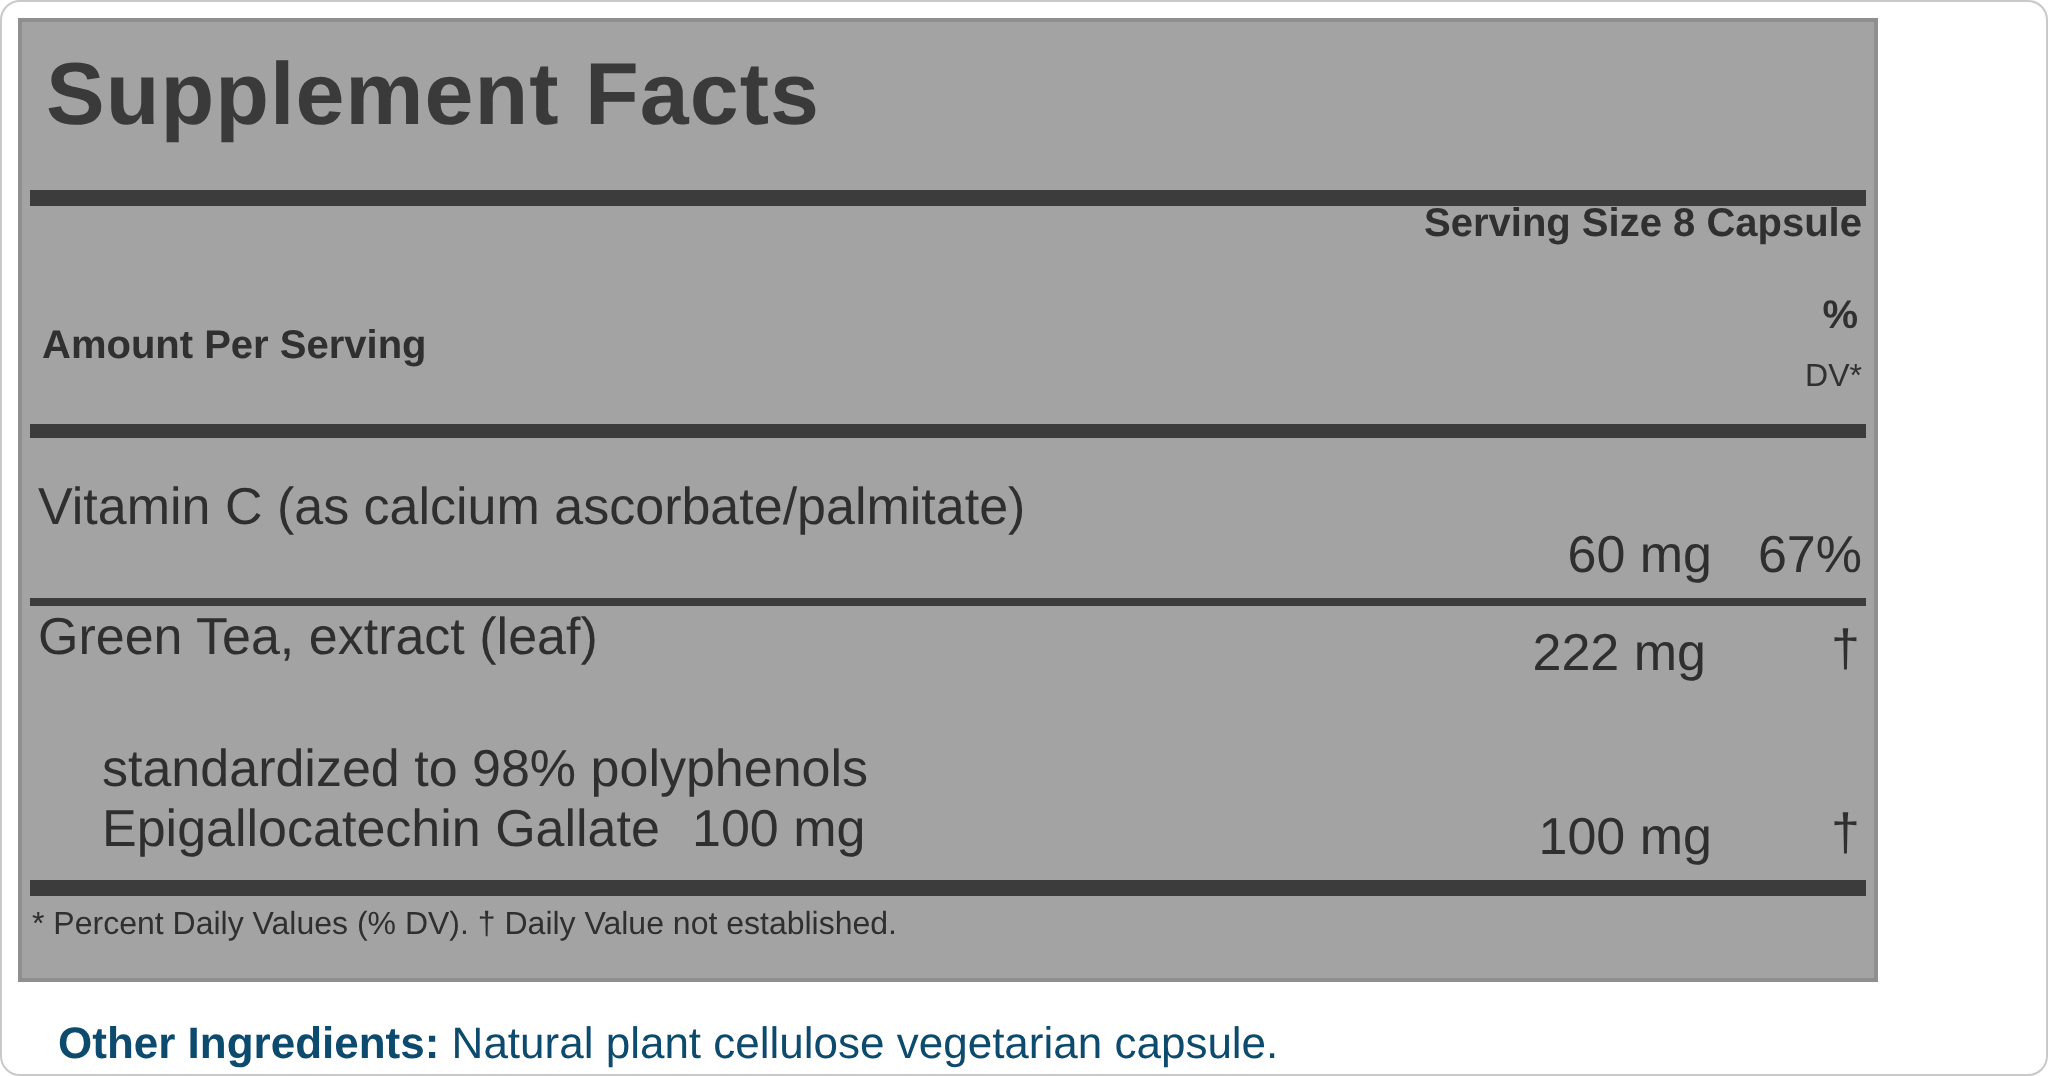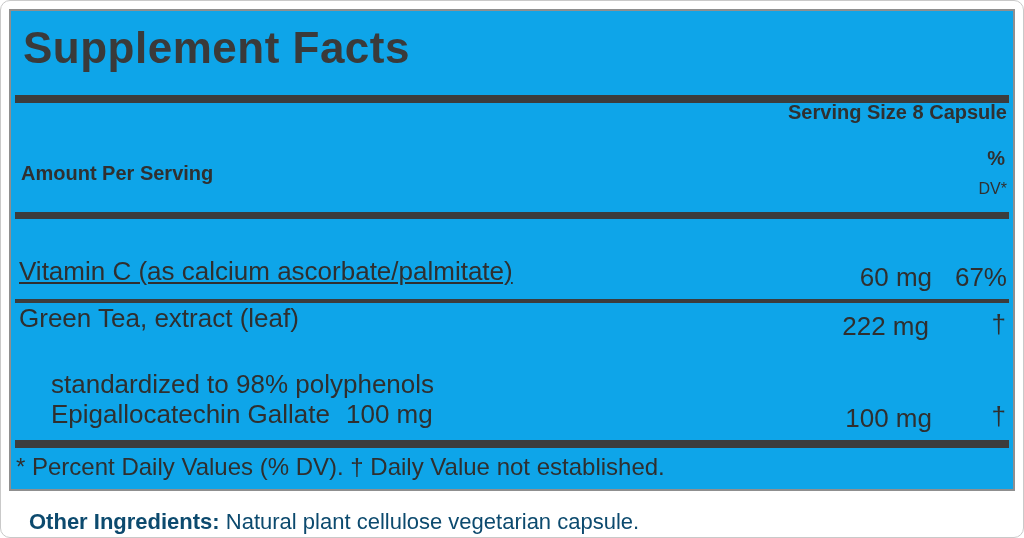--- a/index.html
+++ b/index.html
@@ -19,25 +19,25 @@
     border: 1px solid #c9c9c9;
     border-radius: 10px;
     box-sizing: border-box;
     background: #ffffff;
     overflow: hidden;
   }
   .panel {
     position: absolute;
     left: 8px;
     top: 8px;
-    width: 1006px;
+    width: 930px;
     height: 482px;
     border: 2px solid #8f8f8f;
     box-sizing: border-box;
-    background: #0ea5e9;
+    background: #a3a3a3;
   }
   .panel > * { position: absolute; line-height: 1; white-space: nowrap; }
 
   .sf-title {
     left: 12px; top: 15px;
     font-size: 44px;
     font-weight: bold;
     color: #3a3a3a;
     letter-spacing: 0.5px;
   }
@@ -50,38 +50,38 @@
   .serving { top: 91px; right: 6px; font-size: 20px; font-weight: bold; }
 
   .amount-header { top: 152px; left: 10px; font-size: 20px; font-weight: bold; }
   .dv-pct  { top: 137px; right: 8px; font-size: 20px; font-weight: bold; }
   .dv-lbl  { top: 170px; right: 6px; font-size: 16px; font-weight: normal; }
 
   .row-name { font-size: 26px; color: #2f2f2f; }
   .row-amt  { font-size: 26px; color: #2f2f2f; }
   .row-dv   { font-size: 26px; color: #2f2f2f; text-align: center; }
 
-  .r0-name { top: 247px; left: 8px; text-decoration: underline; }
+  .r0-name { top: 229px; left: 8px; }
   .r0-amt  { top: 253px; right: 81px; }
   .r0-dv   { top: 253px; right: 6px; }
 
   .r1-name { top: 294px; left: 8px; }
   .r1-amt  { top: 302px; right: 84px; }
   .r1-dv   { top: 300px; right: 7px; }
 
   .sub-line { font-size: 26px; color: #2f2f2f; margin-top: 28px; }
   .s1 { top: 332px; left: 40px; }
   .s2-label { top: 362px; left: 40px; }
   .s2-amt   { top: 362px; left: 335px; }
 
   .r2-name { top: 386px; left: 6px; }
   .r2-amt  { top: 394px; right: 81px; }
   .r2-dv   { top: 392px; right: 7px; }
 
-  .footnote { top: 444px; left: 5px; font-size: 24px; color: #2f2f2f; }
+  .footnote { top: 444px; left: 5px; font-size: 16px; color: #2f2f2f; }
 
   .other-line {
     position: absolute;
     left: 28px;
     top: 508px;
     font-size: 22px;
     line-height: 1.2;
     white-space: nowrap;
     color: #0c4a6e;
   }

